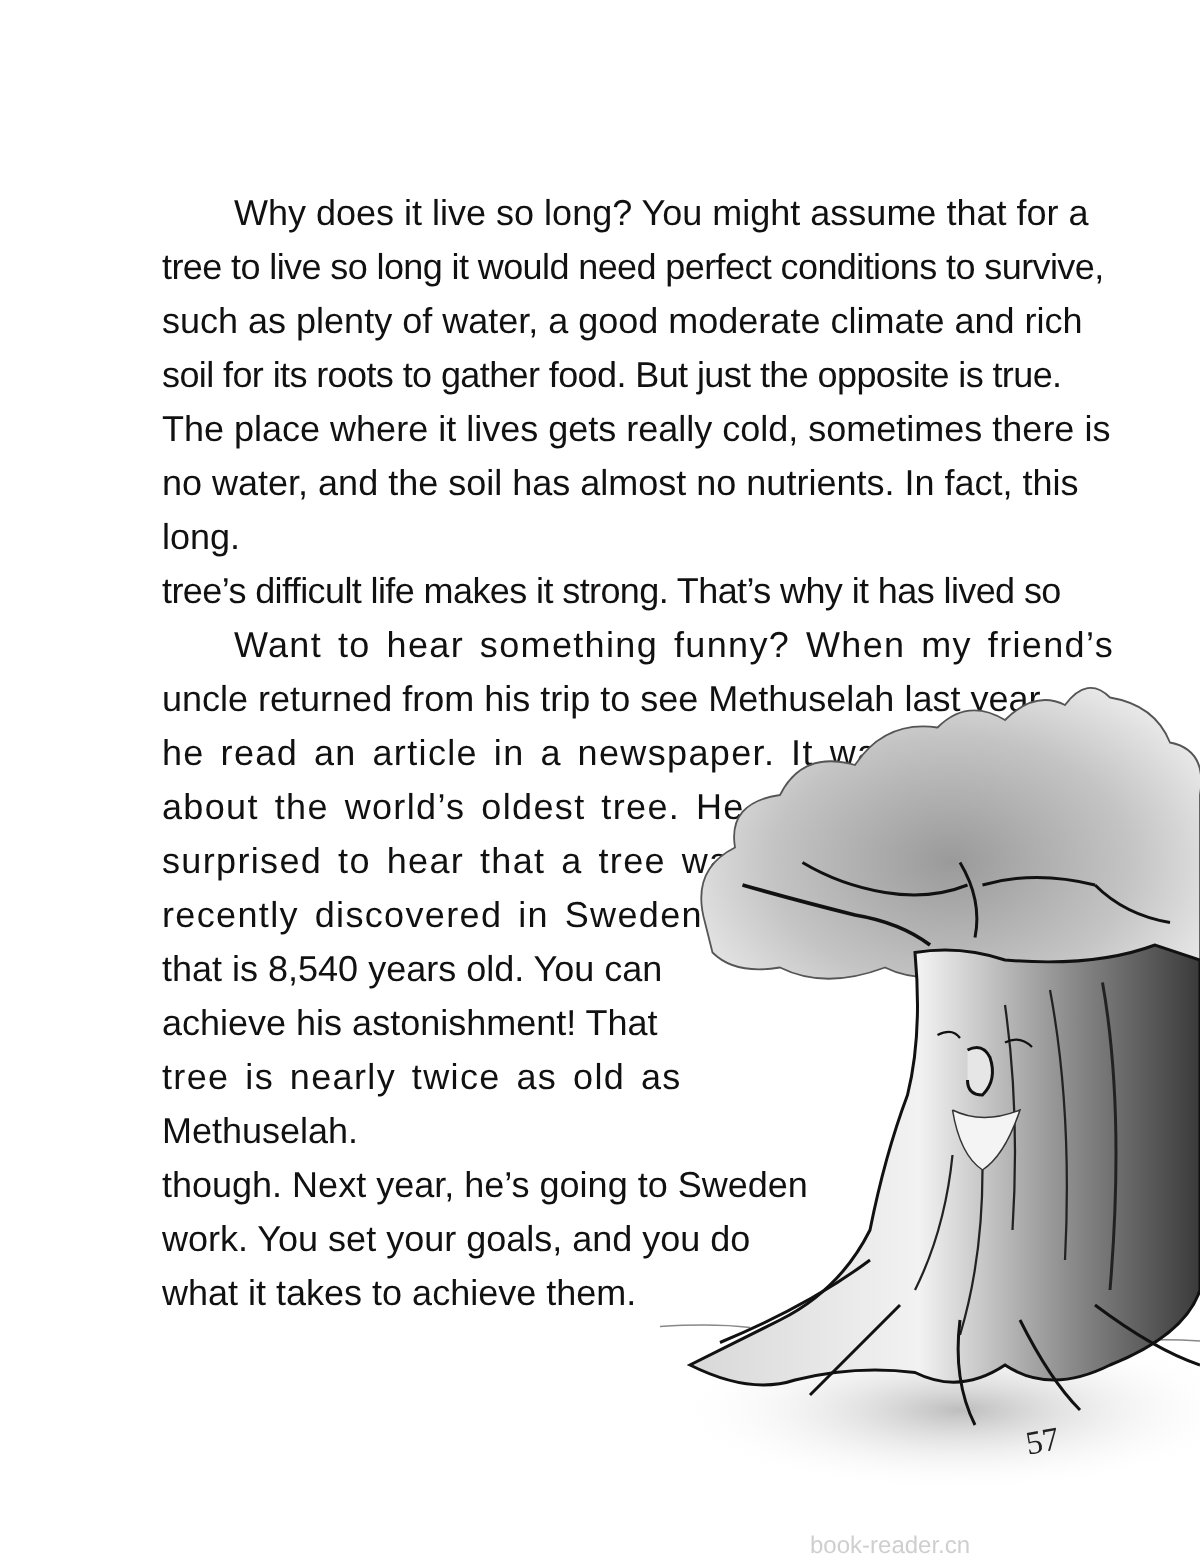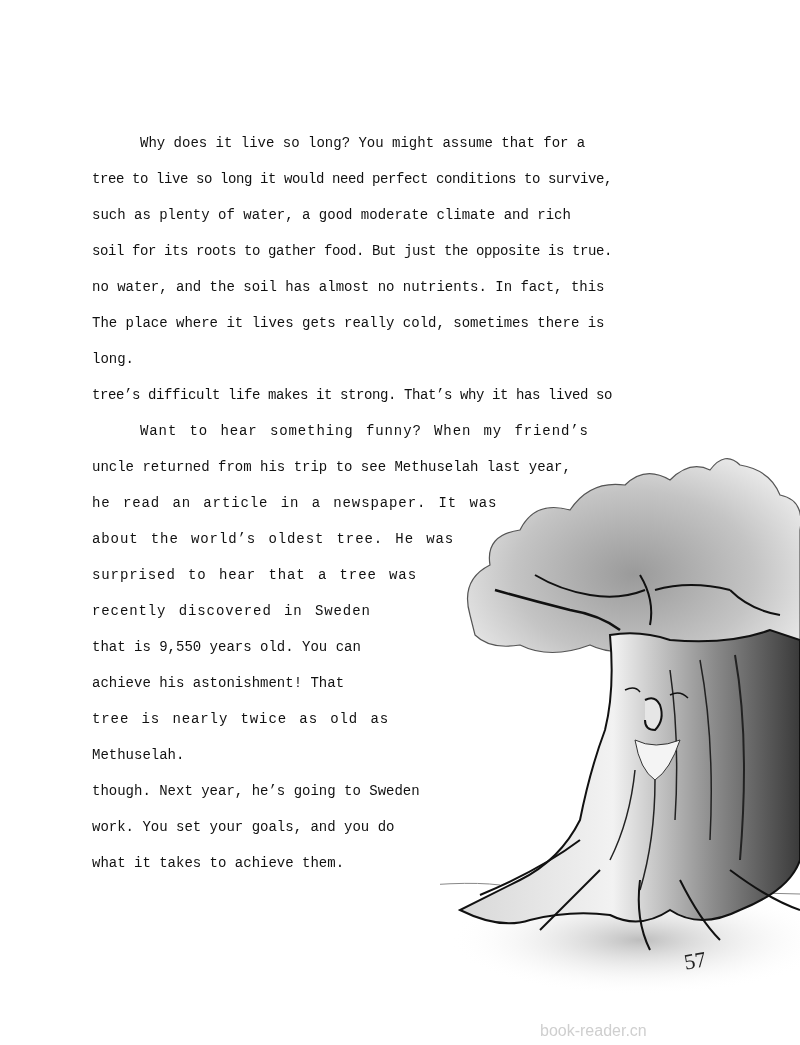--- a/index.html
+++ b/index.html
@@ -1,21 +1,21 @@
 <!DOCTYPE html>
 <html><head>
 <meta charset="utf-8">
 <style>
   html, body { margin: 0; padding: 0; background: #ffffff; }
   body { width: 800px; height: 1045px; position: relative; overflow: hidden; }
   .page { position: absolute; left: 0; top: 0; width: 800px; height: 1045px; background: #fff; }
   .text-block {
-    position: absolute; left: 92px; top: 125px;
-    font-family: Liberation Mono, monospace;
-    font-size: 14px; line-height: 36px; color: #111;
+    position: absolute; left: 108px; top: 125px;
+    font-family: Liberation Sans, sans-serif;
+    font-size: 24px; line-height: 36px; color: #111;
   }
   .line { white-space: nowrap; height: 36px; }
   .indent { padding-left: 48px; }
   .wide { letter-spacing: 0.9px; word-spacing: 3px; }
   .narrow { letter-spacing: -0.4px; }
   .tree {
     position: absolute; left: 440px; top: 440px; width: 360px; height: 560px;
   }
   .page-number {
     position: absolute; left: 684px; top: 948px;
@@ -32,34 +32,34 @@
 
 <div class="page">
 
   <div class="text-block">
 
     <div>
       <div class="line indent">Why does it live so long? You might assume that for a</div>
       <div class="line narrow">tree to live so long it would need perfect conditions to survive,</div>
       <div class="line">such as plenty of water, a good moderate climate and rich</div>
       <div class="line narrow">soil for its roots to gather food. But just the opposite is true.</div>
+      <div class="line">The place where it lives gets really cold, sometimes there is</div>
       <div class="line">no water, and the soil has almost no nutrients. In fact, this</div>
-      <div class="line">The place where it lives gets really cold, sometimes there is</div>
       <div class="line">long.</div>
       <div class="line narrow">tree’s difficult life makes it strong. That’s why it has lived so</div>
     </div>
 
     <div>
       <div class="line indent wide">Want to hear something funny? When my friend’s</div>
       <div class="line">uncle returned from his trip to see Methuselah last year,</div>
       <div class="line wide">he read an article in a newspaper. It was</div>
       <div class="line wide">about the world’s oldest tree. He was</div>
       <div class="line wide">surprised to hear that a tree was</div>
       <div class="line wide">recently discovered in Sweden</div>
-      <div class="line">that is 9,550 years old. You can</div>
+      <div class="line">that is 8,540 years old. You can</div>
       <div class="line">achieve his astonishment! That</div>
       <div class="line wide">tree is nearly twice as old as</div>
       <div class="line">Methuselah.</div>
     </div>
 
     <div>
       <div class="line">though. Next year, he’s going to Sweden</div>
       <div class="line">work. You set your goals, and you do</div>
       <div class="line">what it takes to achieve them.</div>
     </div>

